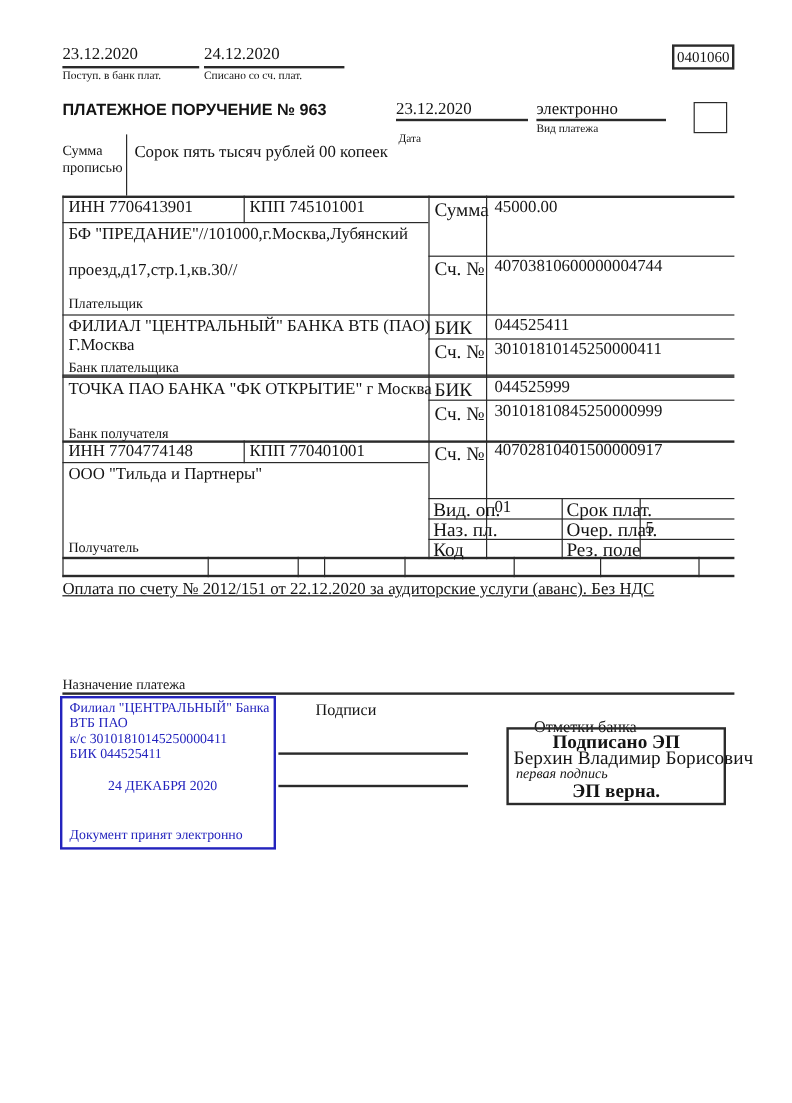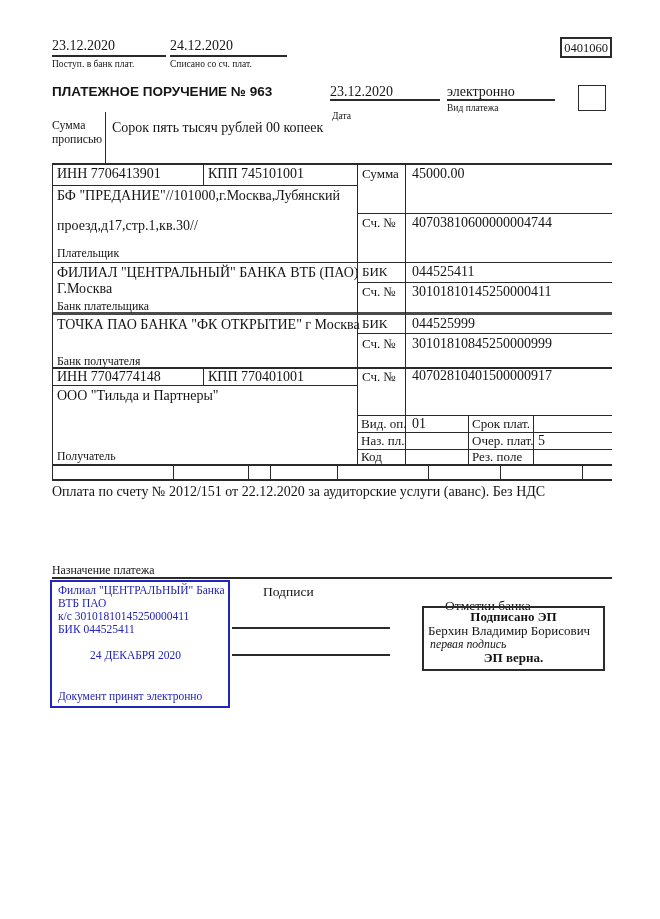--- a/index.html
+++ b/index.html
@@ -1,21 +1,21 @@
 <!DOCTYPE html>
 <html style="--stamp: #2323bd;"><head>
 <meta charset="utf-8">
 <style>
   html,body{margin:0;padding:0;background:#fff;}
   .page{position:relative;width:660px;height:919px;background:#fff;overflow:hidden;
         font-family:"Liberation Serif","DejaVu Serif",serif;color:#141414;}
   .tx{position:absolute;white-space:nowrap;line-height:1.15;}
   .s14{font-size:14px;}
   .s13{font-size:13.5px;}
-  .s125{font-size:13px;}
+  .s125{font-size:16px;}
   .s12{font-size:11.8px;}
   .s95{font-size:9.5px;}
   .b{font-weight:bold;}
   .it{font-style:italic;}
   .sans{font-family:"Liberation Sans","DejaVu Sans",sans-serif;}
   .hl{position:absolute;background:#2a2a2a;}
   .vl{position:absolute;background:#2a2a2a;width:1px;}
   .box{position:absolute;box-sizing:border-box;}
   .wrap{white-space:normal;}
   .blue{color:var(--stamp,#2323bd);font-size:11.5px;}
@@ -116,21 +116,21 @@
 
   <span class="tx s125" style="left:361px;top:417px;">Вид. оп.</span>
   <span class="tx s14" style="left:412px;top:416px;">01</span>
   <span class="tx s125" style="left:472px;top:417px;">Срок плат.</span>
   <span class="tx s125" style="left:361px;top:434px;">Наз. пл.</span>
   <span class="tx s125" style="left:472px;top:434px;">Очер. плат.</span>
   <span class="tx s14" style="left:538px;top:433px;">5</span>
   <span class="tx s125" style="left:361px;top:450px;">Код</span>
   <span class="tx s125" style="left:472px;top:450px;">Рез. поле</span>
 
-  <span class="tx s14" style="left:52px;top:484px;">Оплата по счету № 2012/151 от 22.12.2020 за аудиторские услуги (аванс). Без НДС</span>
+  <span class="tx s14" style="left:52px;top:484px;text-decoration:underline;">Оплата по счету № 2012/151 от 22.12.2020 за аудиторские услуги (аванс). Без НДС</span>
   <span class="tx s12" style="left:52px;top:564px;">Назначение платежа</span>
   <i class="hl" style="left:52px;top:577px;width:560px;height:2px;"></i>
 
   <div class="box" style="left:50px;top:580px;width:180px;height:128px;border:2px solid var(--stamp,#2323bd);"></div>
   <span class="tx blue" style="left:58px;top:584px;">Филиал "ЦЕНТРАЛЬНЫЙ" Банка</span>
   <span class="tx blue" style="left:58px;top:597px;">ВТБ ПАО</span>
   <span class="tx blue" style="left:58px;top:610px;">к/с 30101810145250000411</span>
   <span class="tx blue" style="left:58px;top:623px;">БИК 044525411</span>
   <span class="tx blue" style="left:58px;top:649px;margin-left:32px;">24 ДЕКАБРЯ 2020</span>
   <span class="tx blue" style="left:58px;top:690px;">Документ принят электронно</span>

